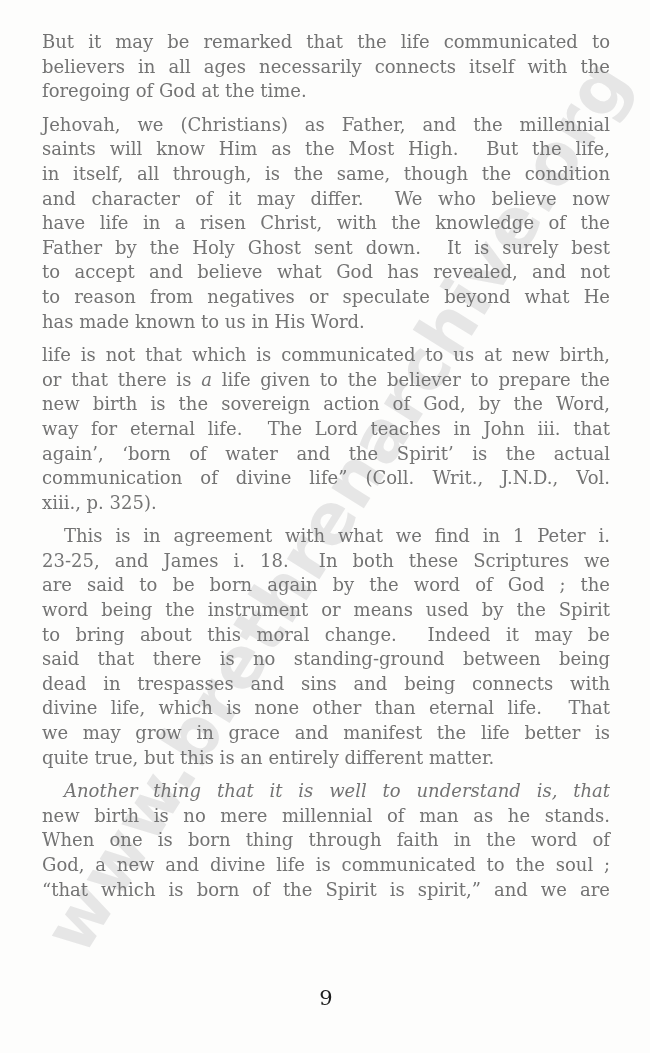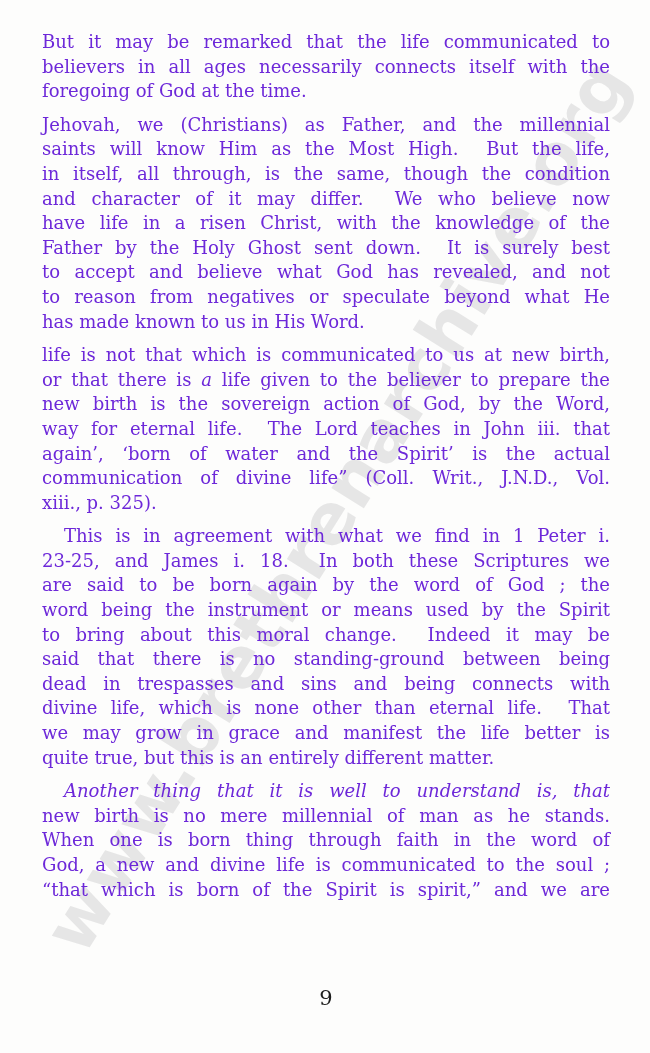--- a/index.html
+++ b/index.html
@@ -29,21 +29,21 @@
     white-space: nowrap;
     z-index: 1;
     user-select: none;
   }
   .text-block {
     position: absolute;
     left: 42px; top: 30px;
     width: 568px;
     font-size: 18px;
     line-height: 24.6px;
-    color: #6d28d9;
+    color: #737373;
     z-index: 2;
   }
   .para { margin: 0 0 9px 0; }
   .para:last-child { margin-bottom: 16px; }
   .line { min-height: 24.6px; }
   .line.jl { text-align: justify; text-align-last: justify; }
   .line.ind { padding-left: 22px; }
   .it { font-style: italic; }
   .page-number {
     position: absolute;

